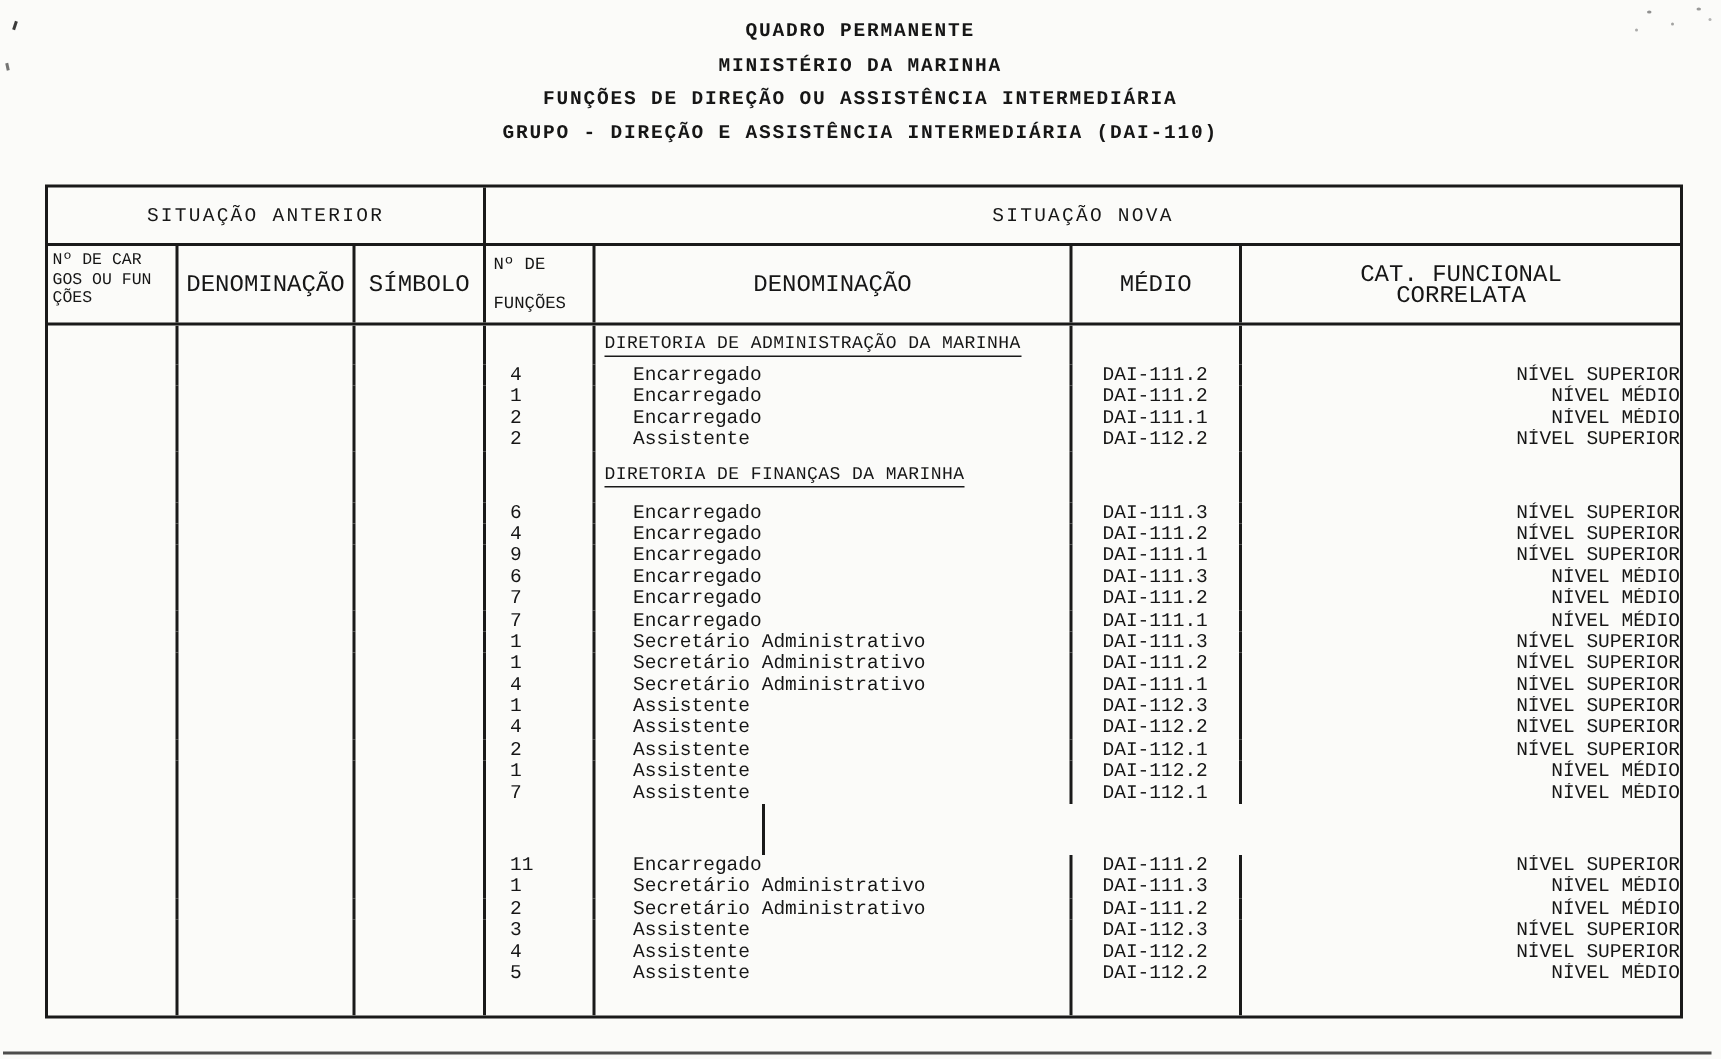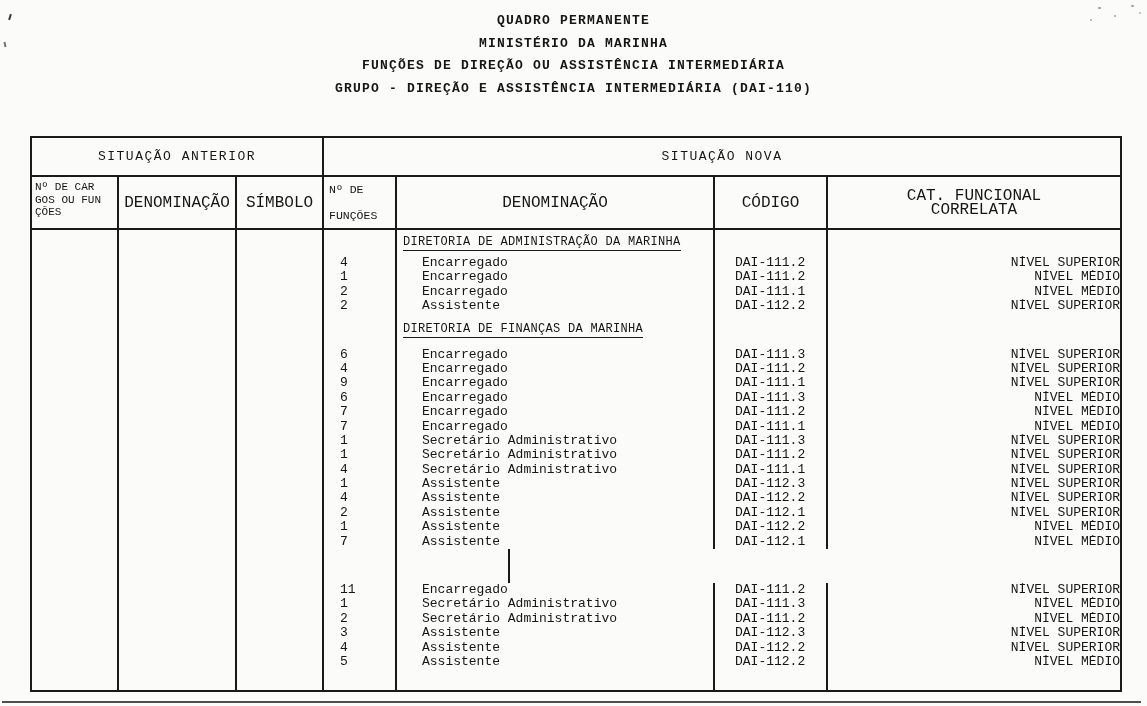--- a/index.html
+++ b/index.html
@@ -23,21 +23,21 @@
     font-size: 13px;
     font-weight: bold;
     letter-spacing: 1.2px;
     line-height: 22.5px;
     white-space: pre;
   }
 
   
   .tbl {
     position: absolute;
-    left: 30px; top: 136px;
+    left: 30px; top: 123px;
     width: 1092px; height: 556px;
     border: 2px solid #1a1a1a;
     display: flex;
     flex-direction: column;
     background: transparent;
   }
 
   
   .row-a { display: flex; height: 39px; border-bottom: 2px solid #1a1a1a; }
   .row-a .ga {
@@ -135,21 +135,21 @@
         <div class="hl">SÍMBOLO</div>
       </div>
       <div class="hc c4">
         <div class="hl">Nº DE</div>
         <div class="hl hl2">FUNÇÕES</div>
       </div>
       <div class="hc c5 center">
         <div class="hl">DENOMINAÇÃO</div>
       </div>
       <div class="hc c6 center">
-        <div class="hl">CÓDIGO</div>
+        <div class="hl">MÉDIO</div>
       </div>
       <div class="hc c7 center">
         <div class="hl">CAT. FUNCIONAL</div>
         <div class="hl">CORRELATA</div>
       </div>
     </div>
 
     <div class="tbody" id="table-body">
         <div class="line title-line first">
           <div class="bc c1"></div>

